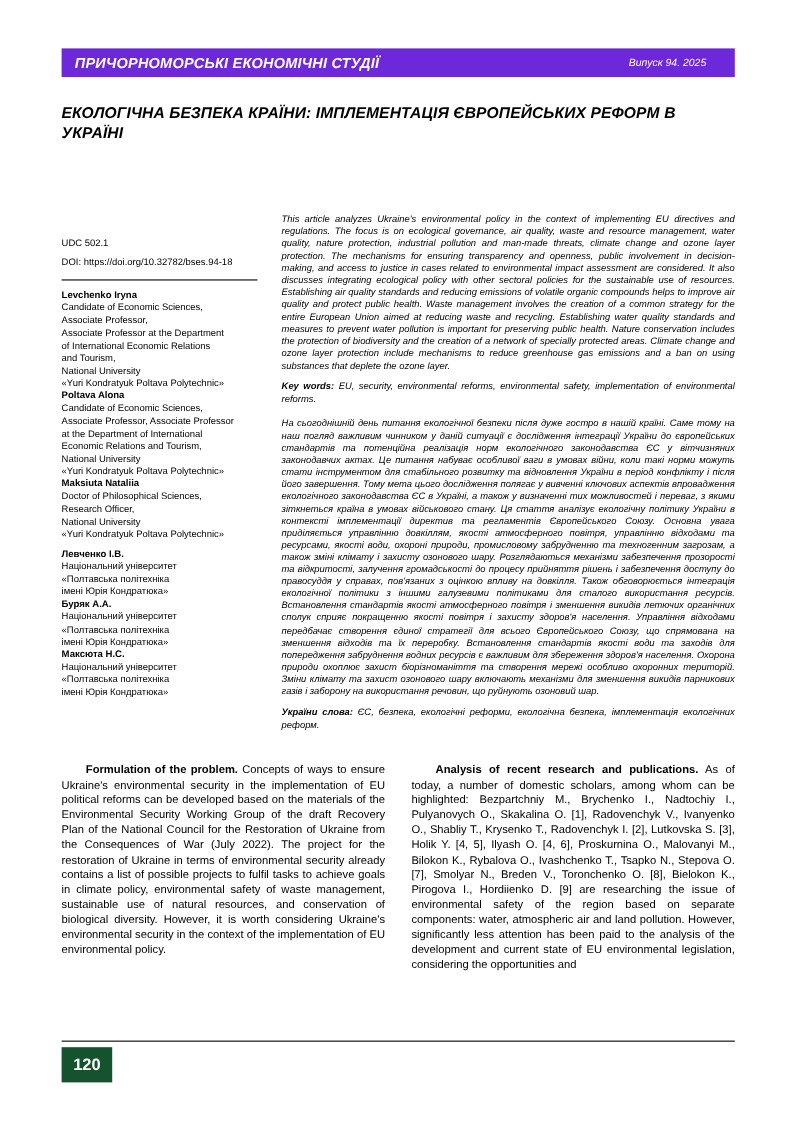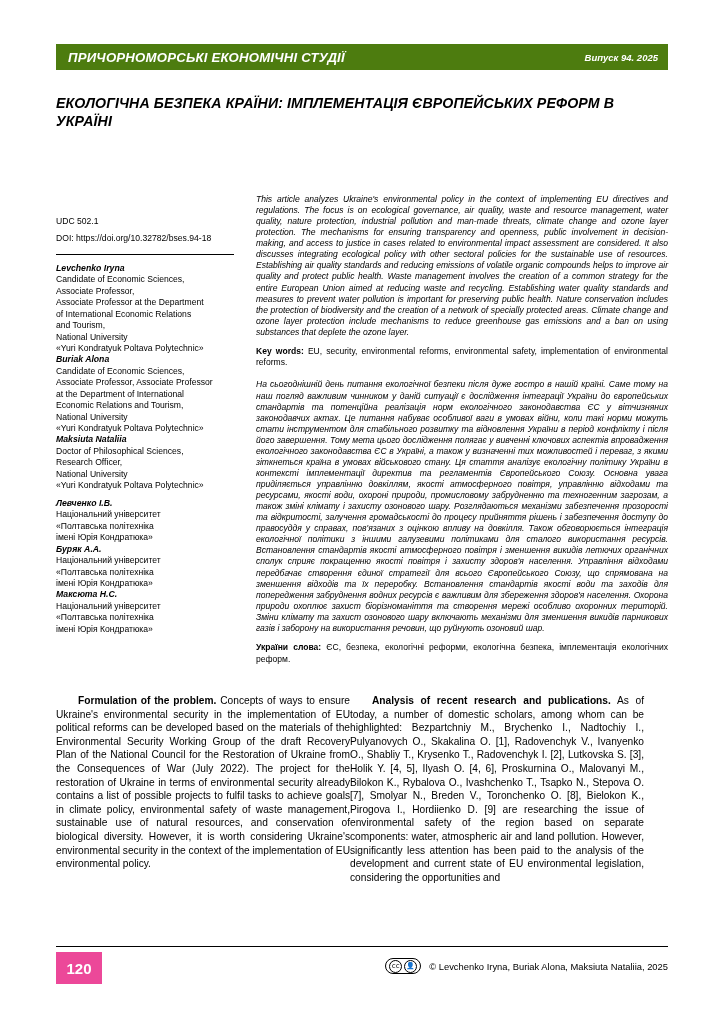--- a/index.html
+++ b/index.html
@@ -23,39 +23,39 @@
     padding: 0 56px;
   }
 
   
   .header-bar {
     position: absolute;
     left: 56px;
     top: 44px;
     width: 612px;
     height: 26px;
-    background: #4d7c0f;
+    background: #6d28d9;
     display: flex;
     align-items: center;
     justify-content: space-between;
     box-sizing: border-box;
-    padding: 0 10px 0 12px;
+    padding: 0 26px 0 12px;
   }
   .journal-title {
     color: #ffffff;
     font-size: 13.2px;
     font-weight: bold;
     font-style: italic;
     letter-spacing: 0.2px;
     white-space: nowrap;
   }
   .issue-label {
     color: #ffffff;
     font-size: 9.5px;
-    font-weight: bold;
+    font-weight: normal;
     font-style: italic;
     white-space: nowrap;
   }
 
   
   .titles {
     position: absolute;
     left: 56px;
     top: 80px;
     width: 612px;
@@ -105,43 +105,44 @@
     border: 0;
     border-top: 1px solid #000;
     margin: 9px 0 8px 0;
     width: 100%;
   }
   .author-name {
     font-weight: bold;
     font-size: 8.7px;
     margin-top: 7px;
   }
-  .author-name:first-of-type { margin-top: 0; font-style: italic; }
+  .author-name:first-of-type { margin-top: 0; }
   .author-line {
     font-size: 8.6px;
   }
   .author-block-ua { margin-top: 6px; }
   .abstract-p {
     font-style: italic;
     margin: 10px 0 0 0;
     text-indent: 0;
   }
-  .kw { }
+  .kw { font-style: italic; }
   .kw b { font-weight: bold; }
   .abstract-ua {
     margin-top: 11px;
   }
 
   
   .body-cols {
     position: absolute;
     left: 56px;
     top: 694px;
     width: 612px;
     display: flex;
+    gap: 24px;
     font-size: 10.2px;
     line-height: 1.335;
     text-align: justify;
   }
   .col {
     width: 294px;
     flex: 0 0 294px;
   }
   .col p {
     margin: 0;
@@ -160,21 +161,21 @@
     top: 952px;
     width: 612px;
     height: 32px;
   }
   .page-number-box {
     position: absolute;
     left: 0;
     top: 0;
     width: 46px;
     height: 32px;
-    background: #ec4899;
+    background: #14532d;
     color: #ffffff;
     font-size: 15px;
     font-weight: bold;
     display: flex;
     align-items: center;
     justify-content: center;
   }
   .footer-line {
     position: absolute;
     left: 0;
@@ -237,21 +238,21 @@
         <div class="author-name">Levchenko Iryna</div>
         <div class="author-line" style="white-space:pre-line;">Candidate of Economic Sciences,
 Associate Professor,
 Associate Professor at the Department
 of International Economic Relations
 and Tourism,
 National University
 «Yuri Kondratyuk Poltava Polytechnic»</div>
       </div>
       <div>
-        <div class="author-name">Buriak Alona</div>
+        <div class="author-name">Poltava Alona</div>
         <div class="author-line" style="white-space:pre-line;">Candidate of Economic Sciences,
 Associate Professor, Associate Professor
 at the Department of International
 Economic Relations and Tourism,
 National University
 «Yuri Kondratyuk Poltava Polytechnic»</div>
       </div>
       <div>
         <div class="author-name">Maksiuta Nataliia</div>
         <div class="author-line" style="white-space:pre-line;">Doctor of Philosophical Sciences,
@@ -293,22 +294,15 @@
       <p class="indent"><span class="lead-in">Formulation of the problem.</span><span> Concepts of ways to ensure Ukraine's environmental security in the implementation of EU political reforms can be developed based on the materials of the Environmental Security Working Group of the draft Recovery Plan of the National Council for the Restoration of Ukraine from the Consequences of War (July 2022). The project for the restoration of Ukraine in terms of environmental security already contains a list of possible projects to fulfil tasks to achieve goals in climate policy, environmental safety of waste management, sustainable use of natural resources, and conservation of biological diversity. However, it is worth considering Ukraine's environmental security in the context of the implementation of EU environmental policy.</span></p>
     </div>
     <div class="col">
       <p class="indent"><span class="lead-in">Analysis of recent research and publications.</span><span> As of today, a number of domestic scholars, among whom can be highlighted: Bezpartchniy M., Brychenko I., Nadtochiy I., Pulyanovych O., Skakalina O. [1], Radovenchyk V., Ivanyenko O., Shabliy T., Krysenko T., Radovenchyk I. [2], Lutkovska S. [3], Holik Y. [4, 5], Ilyash O. [4, 6], Proskurnina O., Malovanyi M., Bilokon K., Rybalova O., Ivashchenko T., Tsapko N., Stepova O. [7], Smolyar N., Breden V., Toronchenko O. [8], Bielokon K., Pirogova I., Hordiienko D. [9] are researching the issue of environmental safety of the region based on separate components: water, atmospheric air and land pollution. However, significantly less attention has been paid to the analysis of the development and current state of EU environmental legislation, considering the opportunities and</span></p>
     </div>
   </div>
 
   <div class="footer">
     <div class="footer-line"></div>
     <div class="page-number-box">120</div>
-    <div class="footer-right">
-      <span class="cc-badge">
-        <span class="cc-circle">cc</span>
-        <span class="cc-circle">👤</span>
-      </span>
-      <span>© Levchenko Iryna, Buriak Alona, Maksiuta Nataliia, 2025</span>
-    </div>
   </div>
 
 </div>
 
 </body></html>

